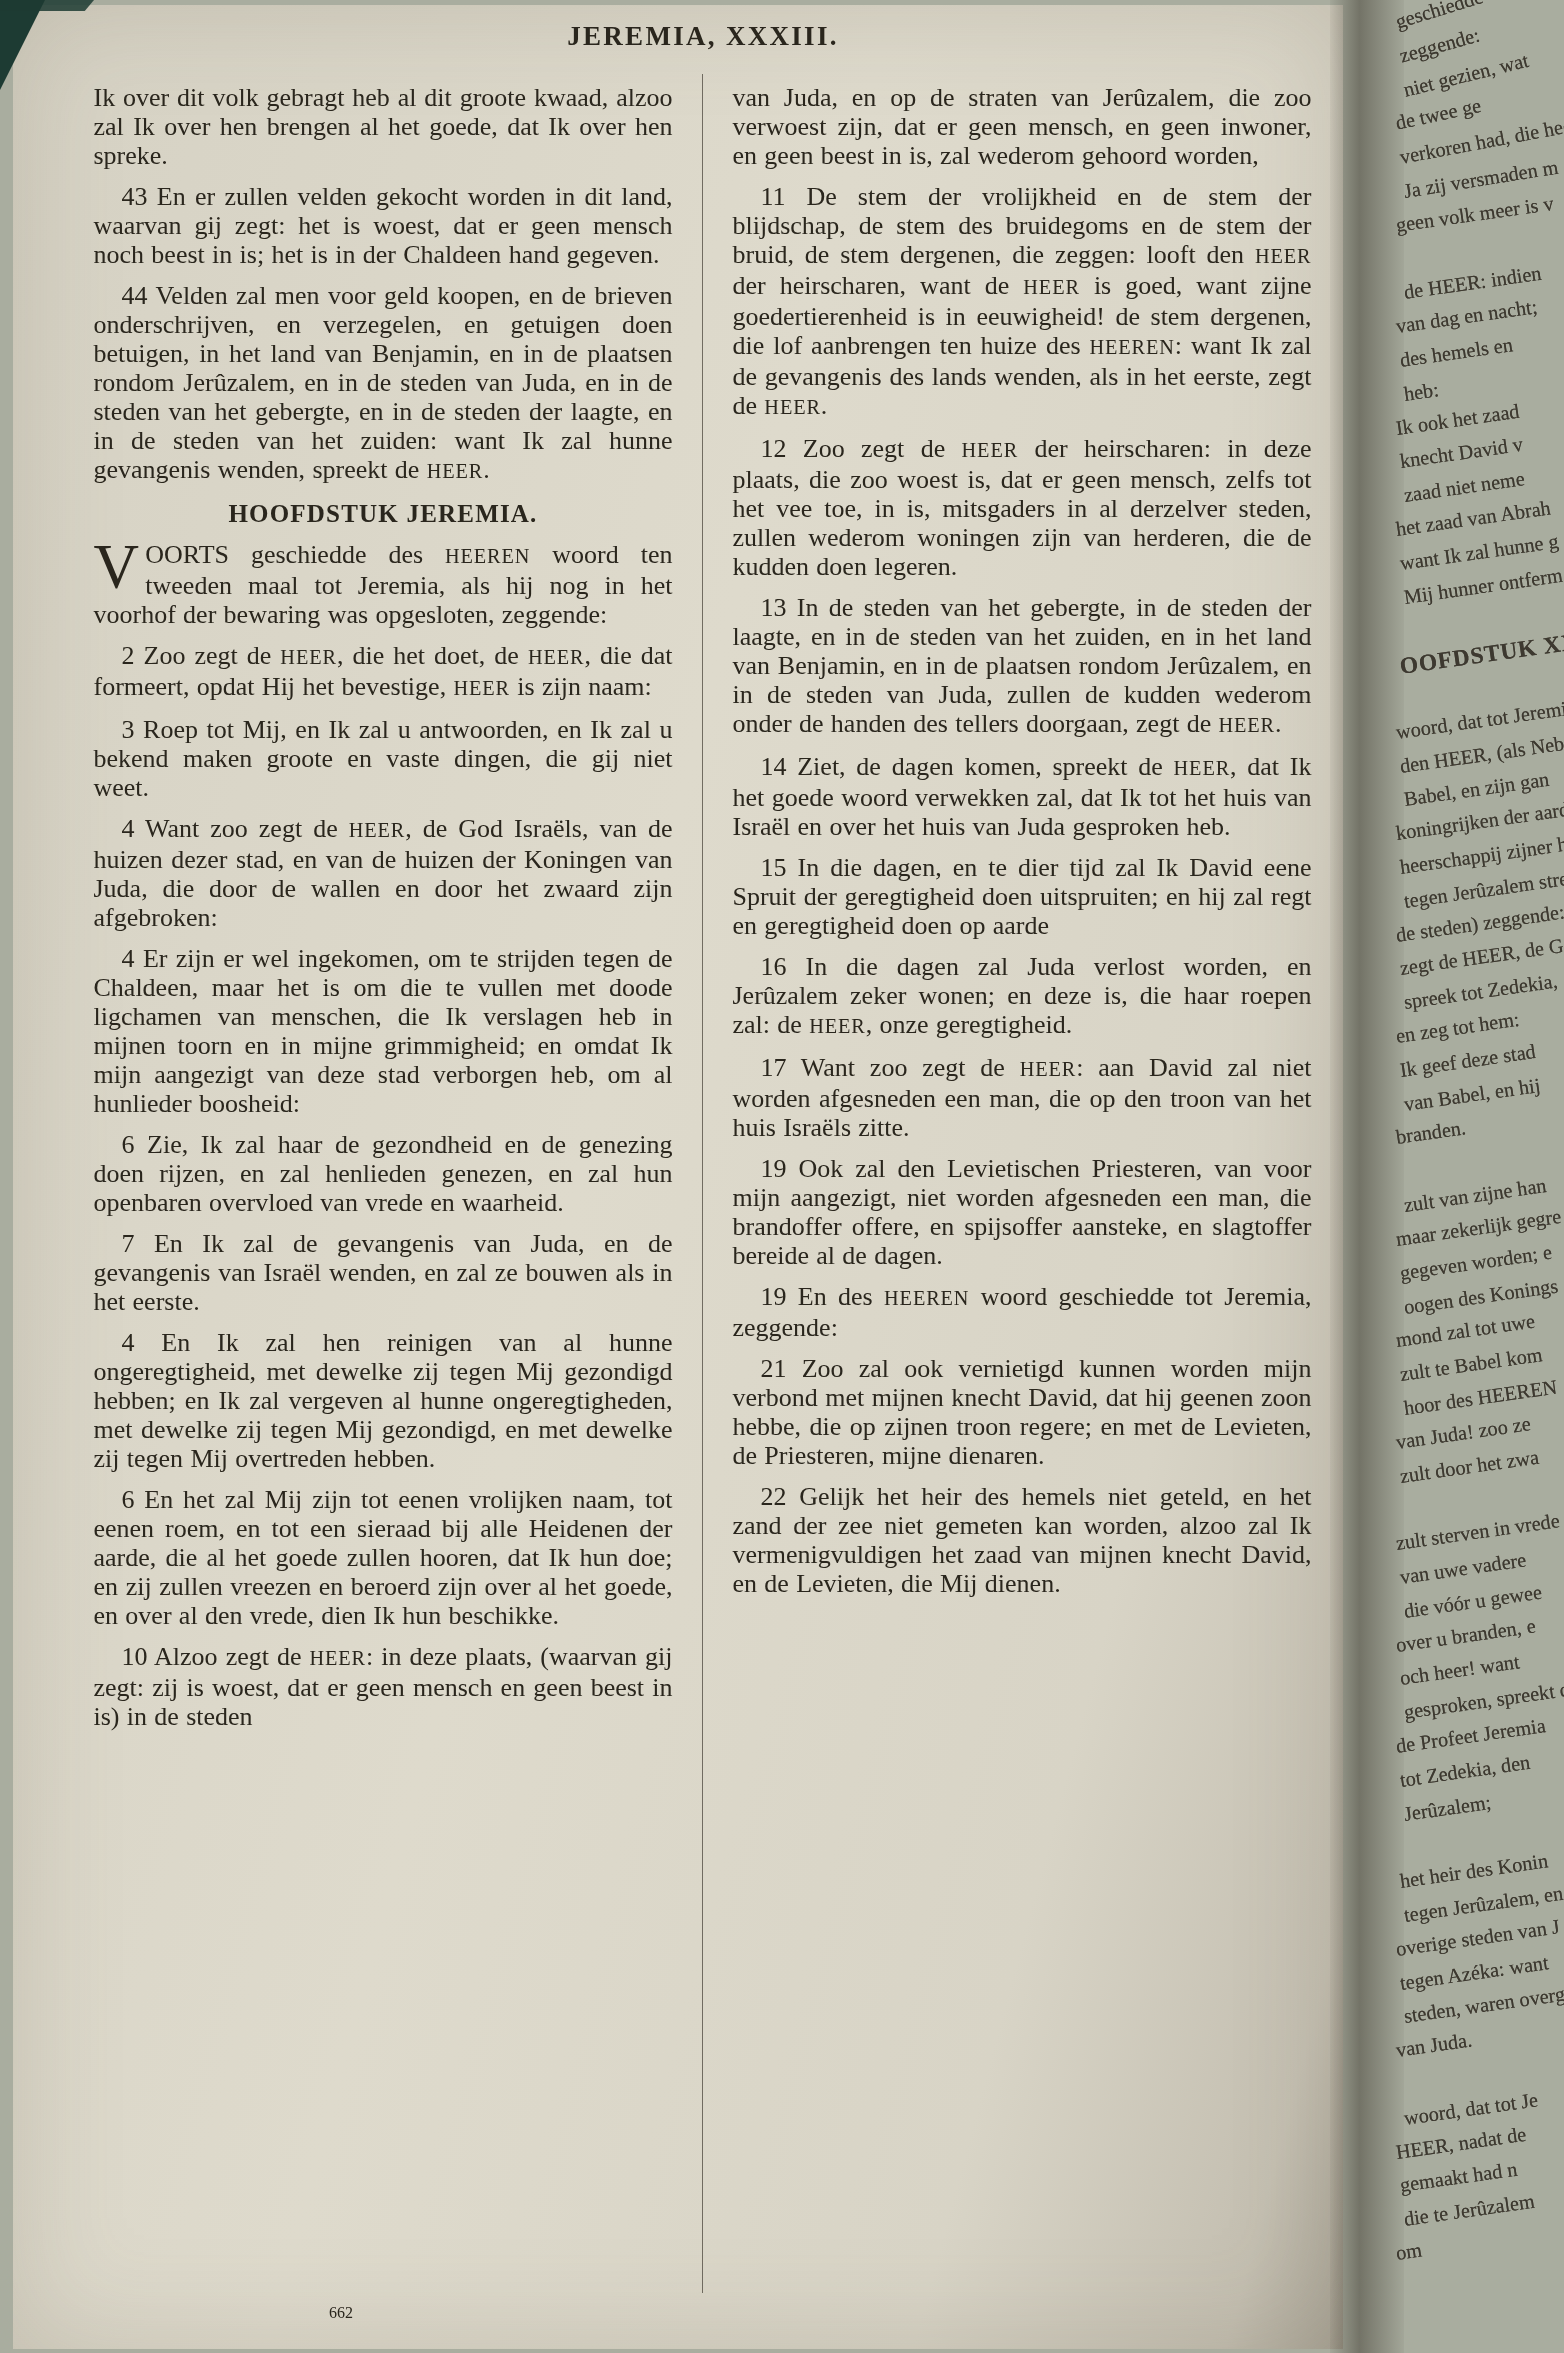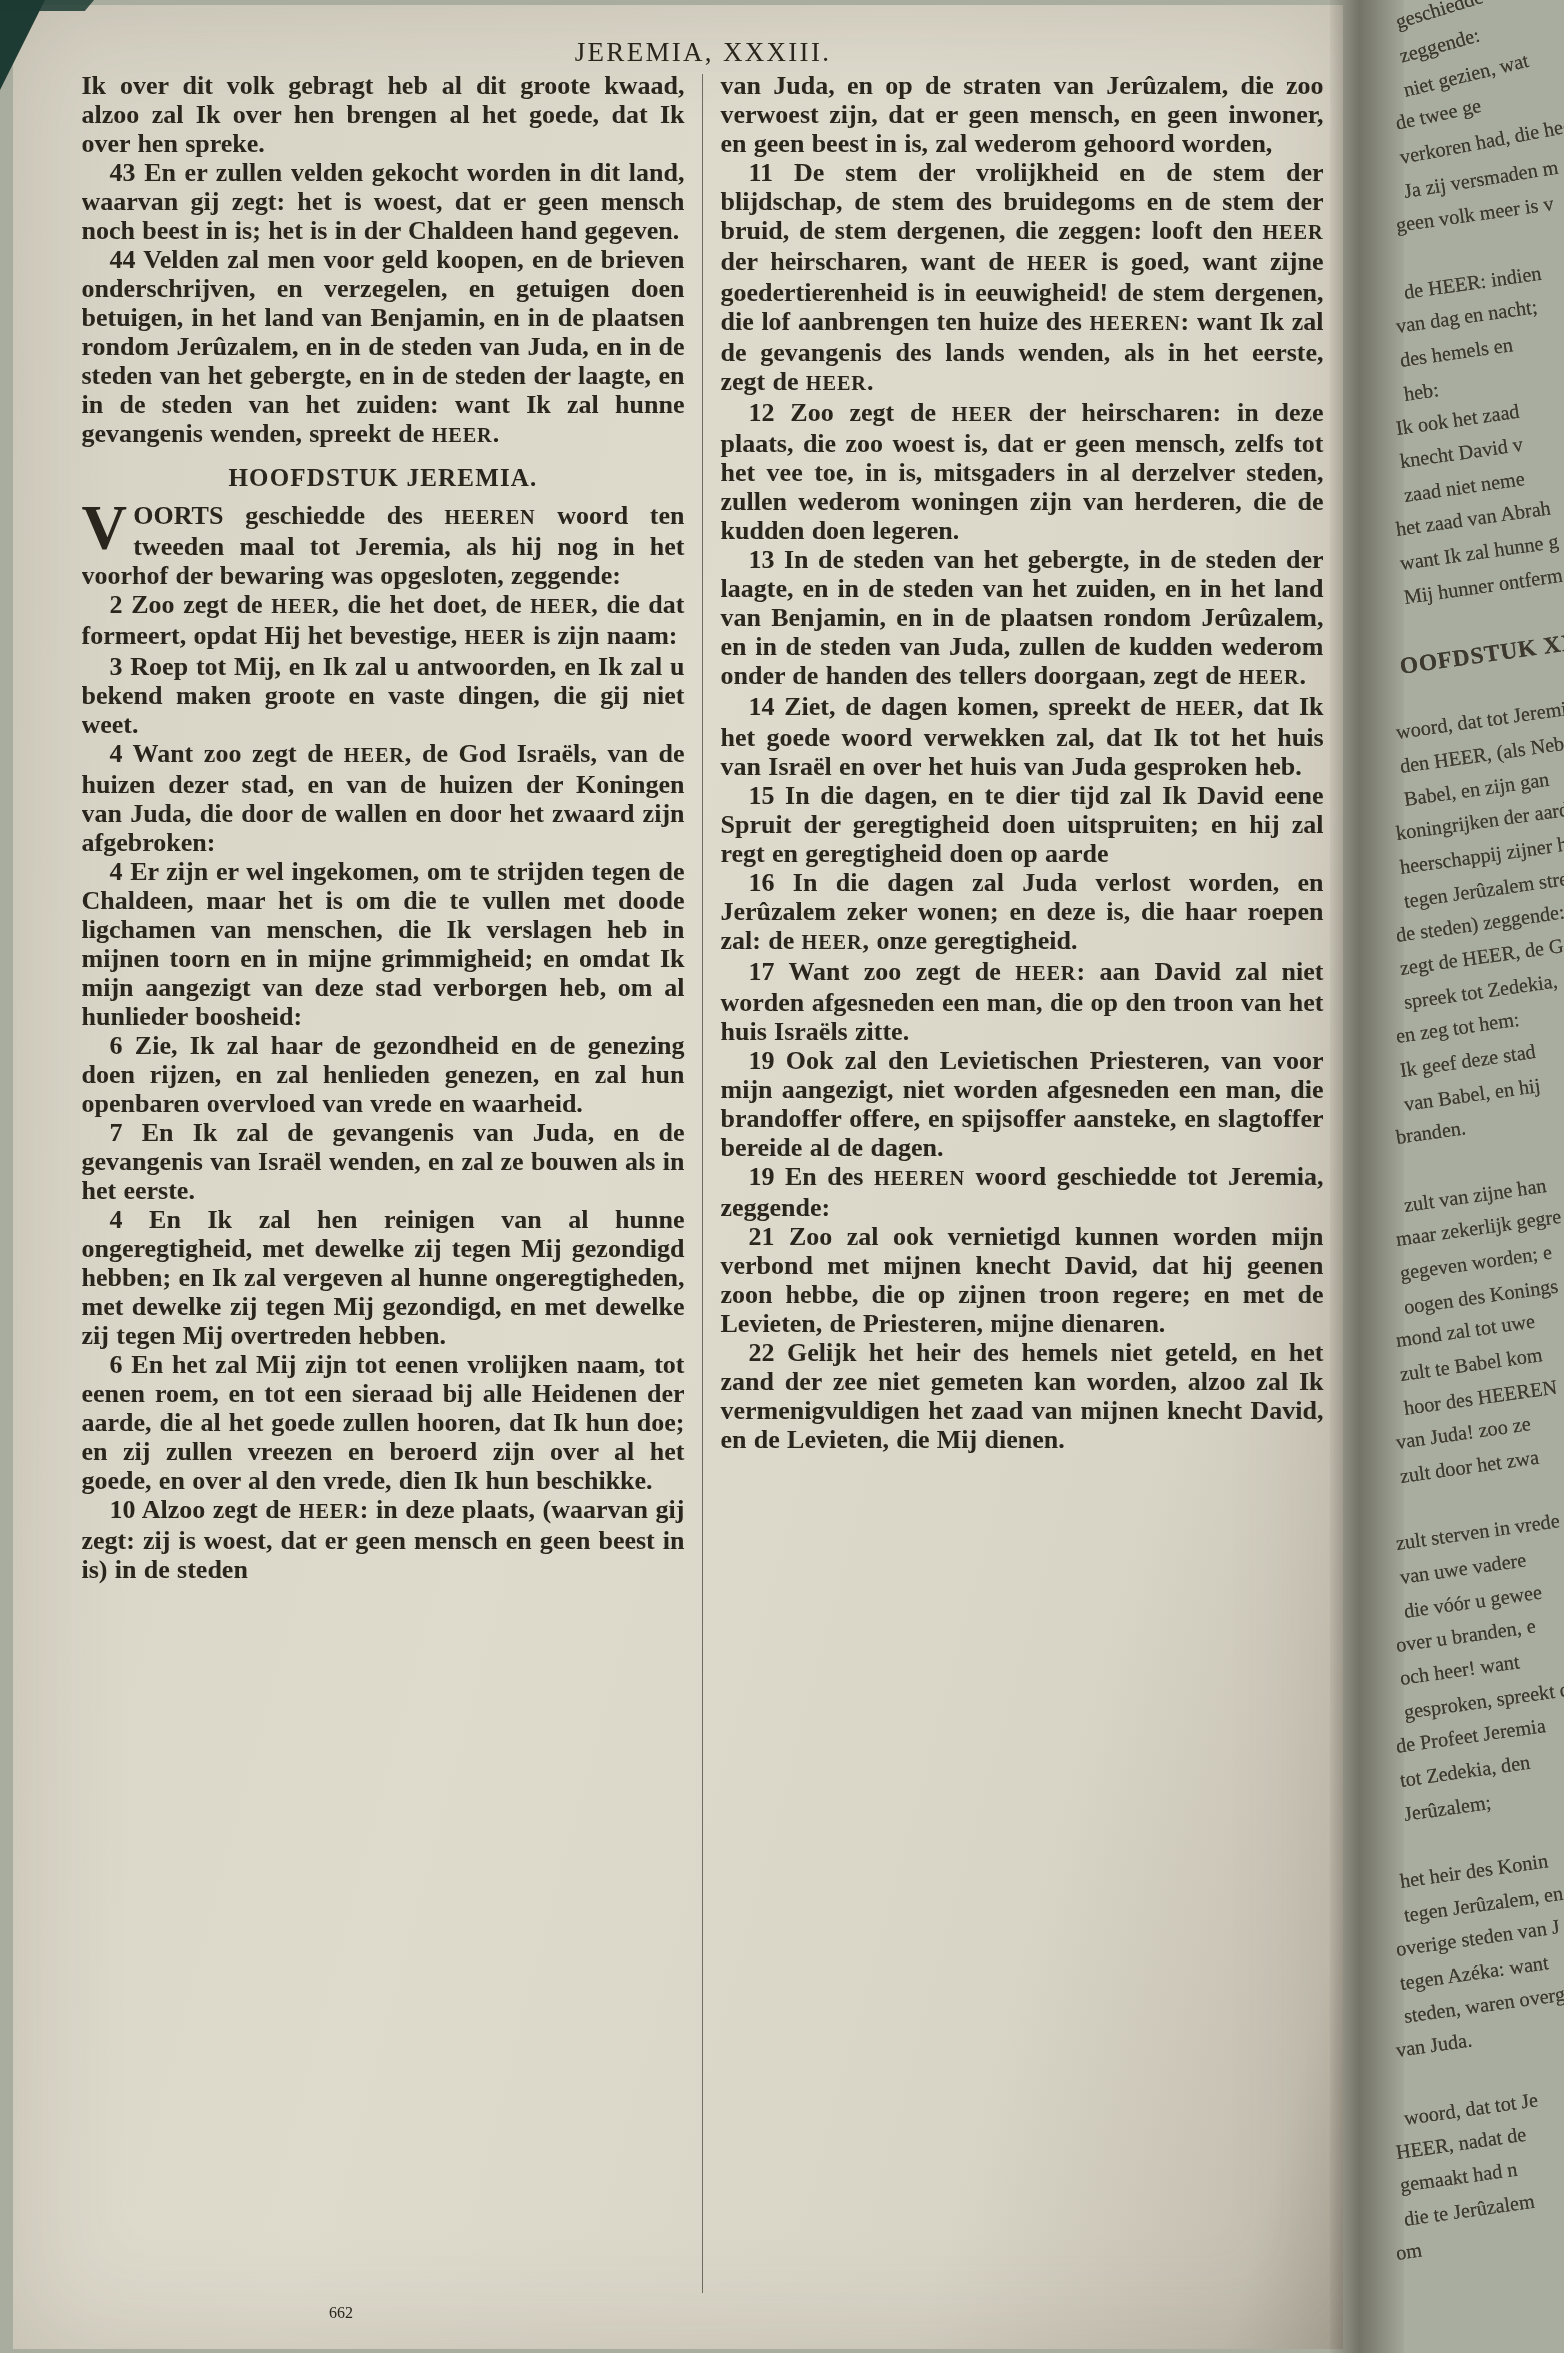--- a/index.html
+++ b/index.html
@@ -24,42 +24,41 @@
     transform:skewX(-40deg);transform-origin:left top;
   }
   
   .page-main{
     position:absolute;left:12.5px;top:4.7px;width:1330px;height:2344px;
     background:linear-gradient(105deg,#d6d2c4 0%,#dedacc 45%,#d8d4c6 78%,#c4bfb1 94%,#aaa597 100%);
     box-shadow:inset 0 0 110px rgba(110,100,80,.22);
     z-index:1;
   }
   .running-head{
-    position:absolute;top:32px;left:69px;width:1243px;
+    position:absolute;top:16px;left:69px;width:1243px;
     text-align:center;
-    font-size:27px;font-weight:normal;letter-spacing:2.3px;
+    font-size:27px;font-weight:bold;letter-spacing:2.3px;
     color:var(--ink,#2a261d);
   }
   .columns{
     position:absolute;top:66px;left:69px;width:1243px;height:2229px;
     display:flex;gap:36px;overflow:hidden;
   }
   .col{width:603px;}
   .col-divider{
     position:absolute;left:689px;top:69px;width:1.6px;height:2219px;
     background:#4c473d;opacity:.75;
   }
   .para{
-    margin:0;
+    margin:12px;
     text-align:justify;
     font-size:26px;line-height:29px;
     word-spacing:0.8px;
     color:var(--ink,#2a261d);
     text-indent:28px;
-    font-weight:bold;
   }
   .para.noindent{text-indent:0;}
   .chapter-heading{
     text-align:center;
     font-size:25px;font-weight:bold;letter-spacing:1.2px;
     color:var(--ink,#2a261d);
     margin:14px 0 9.4px 0;
   }
   .dropcap{
     float:left;

